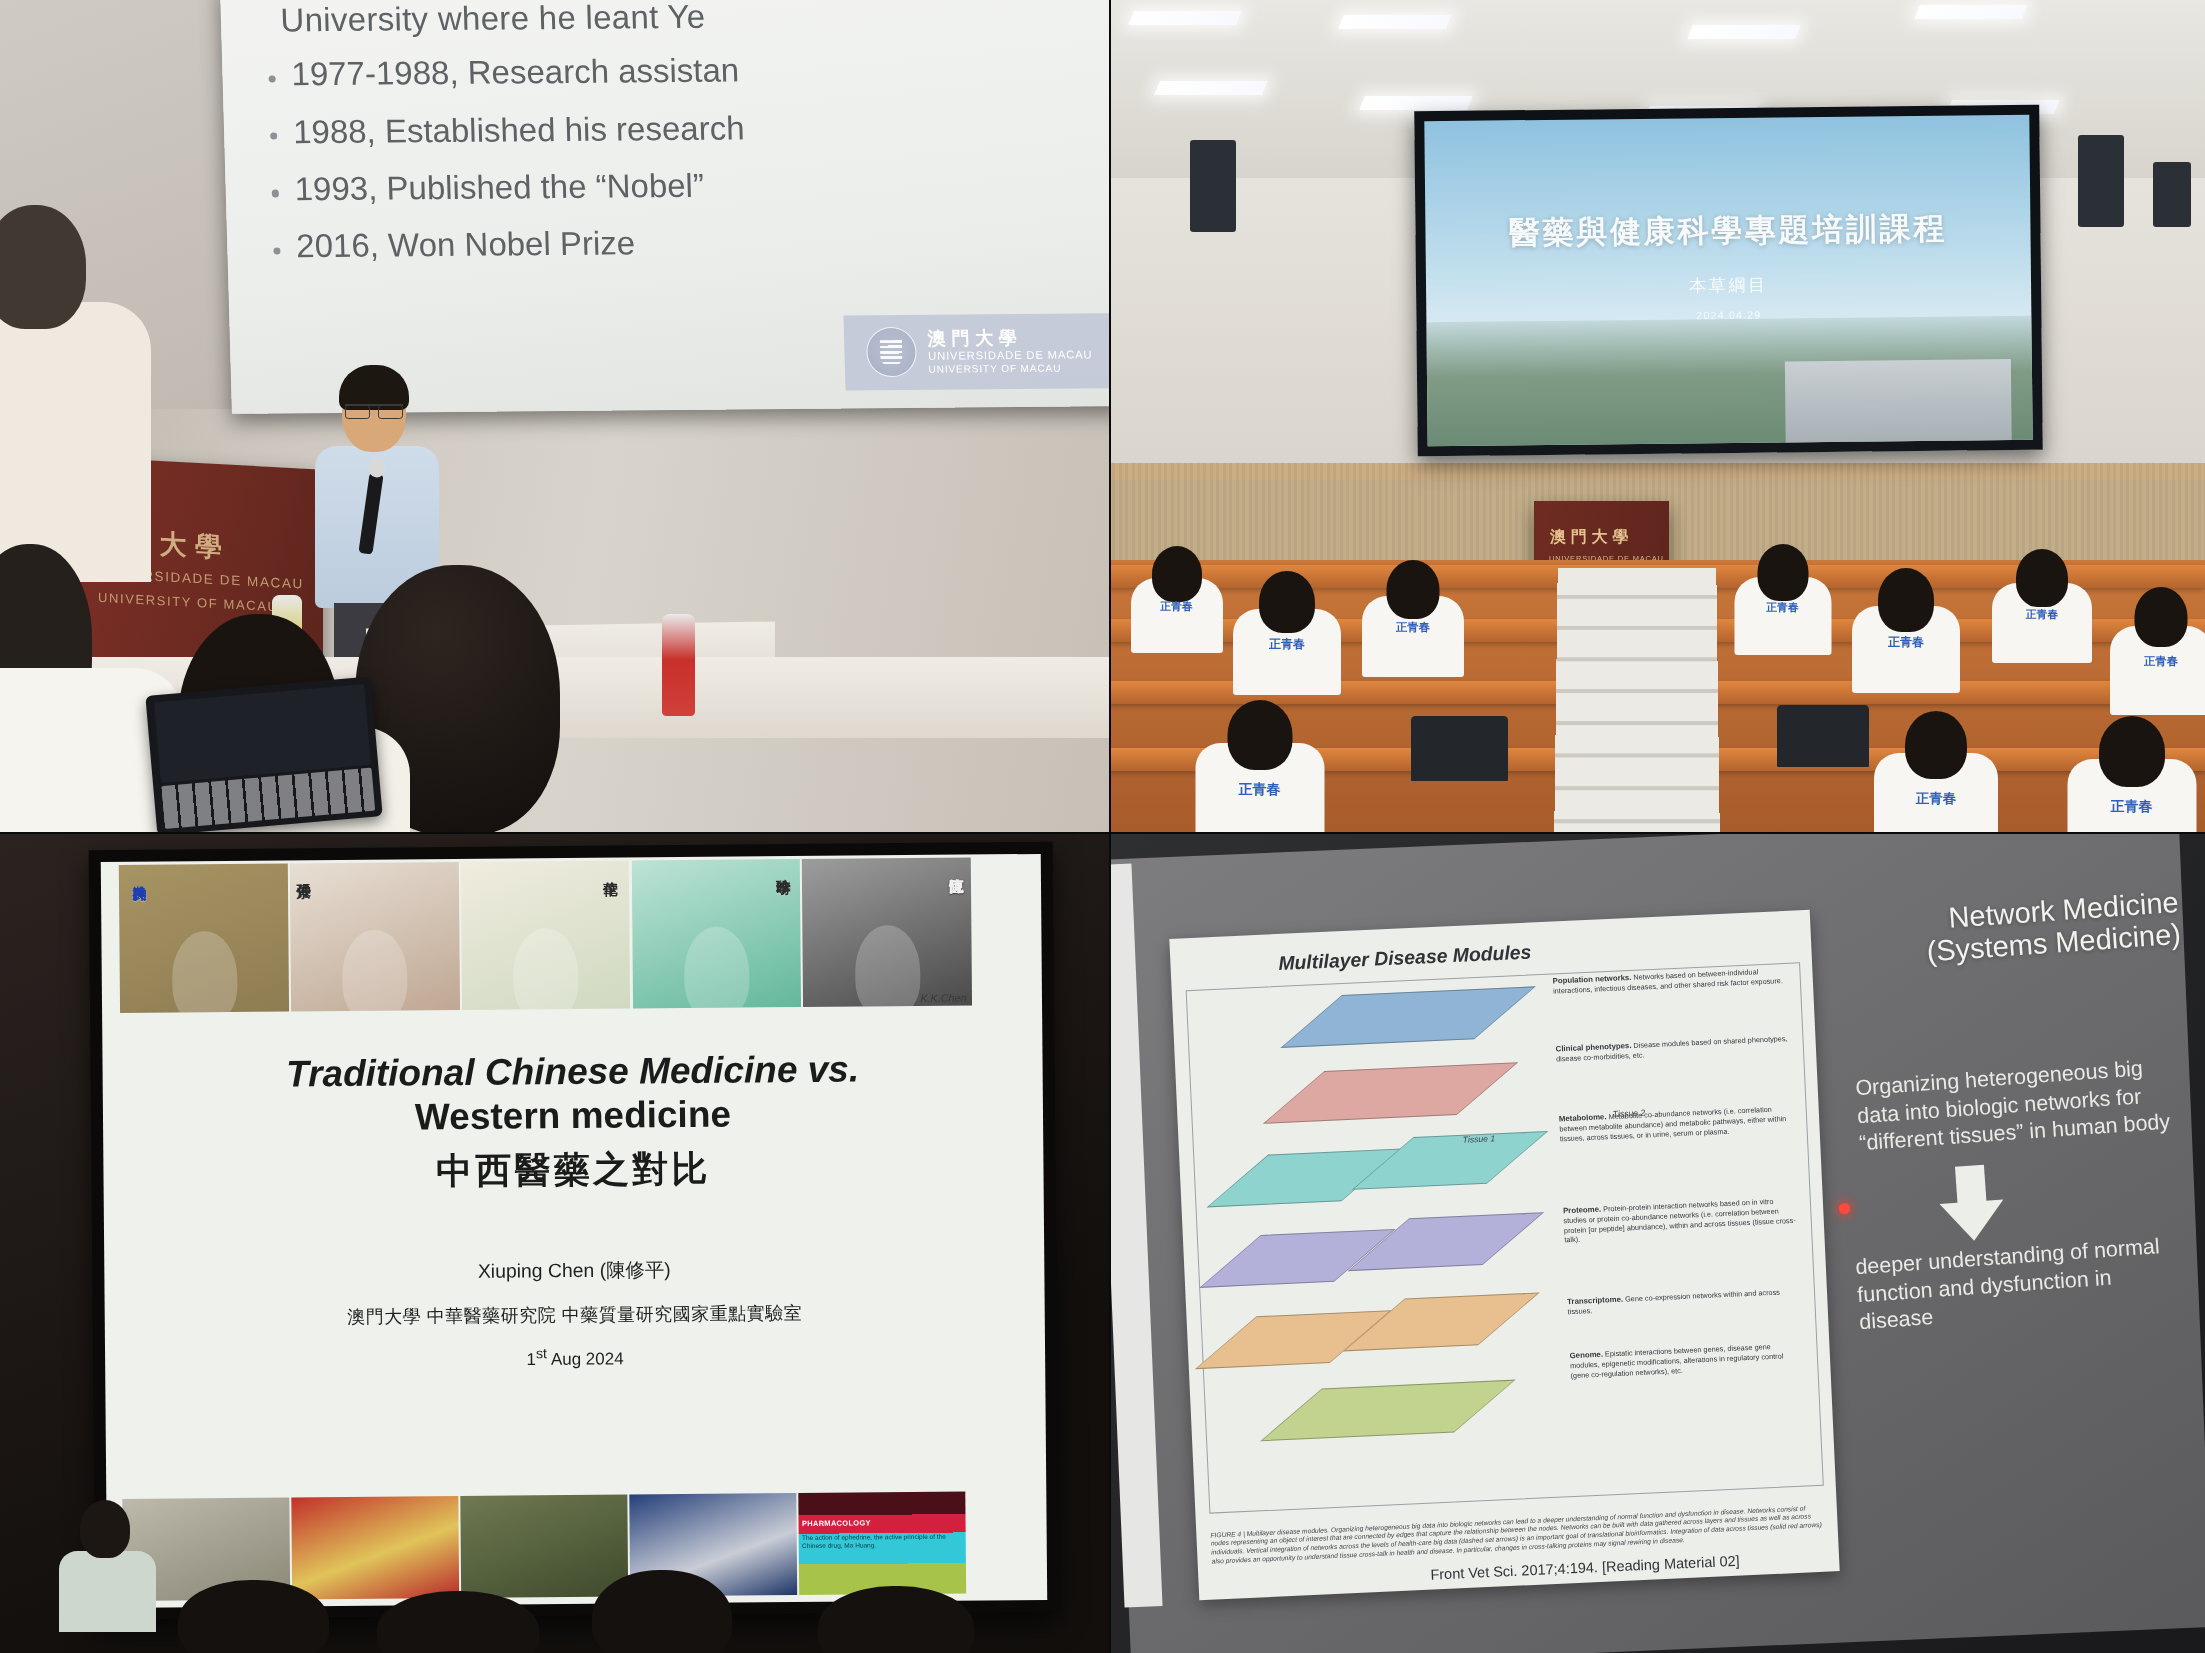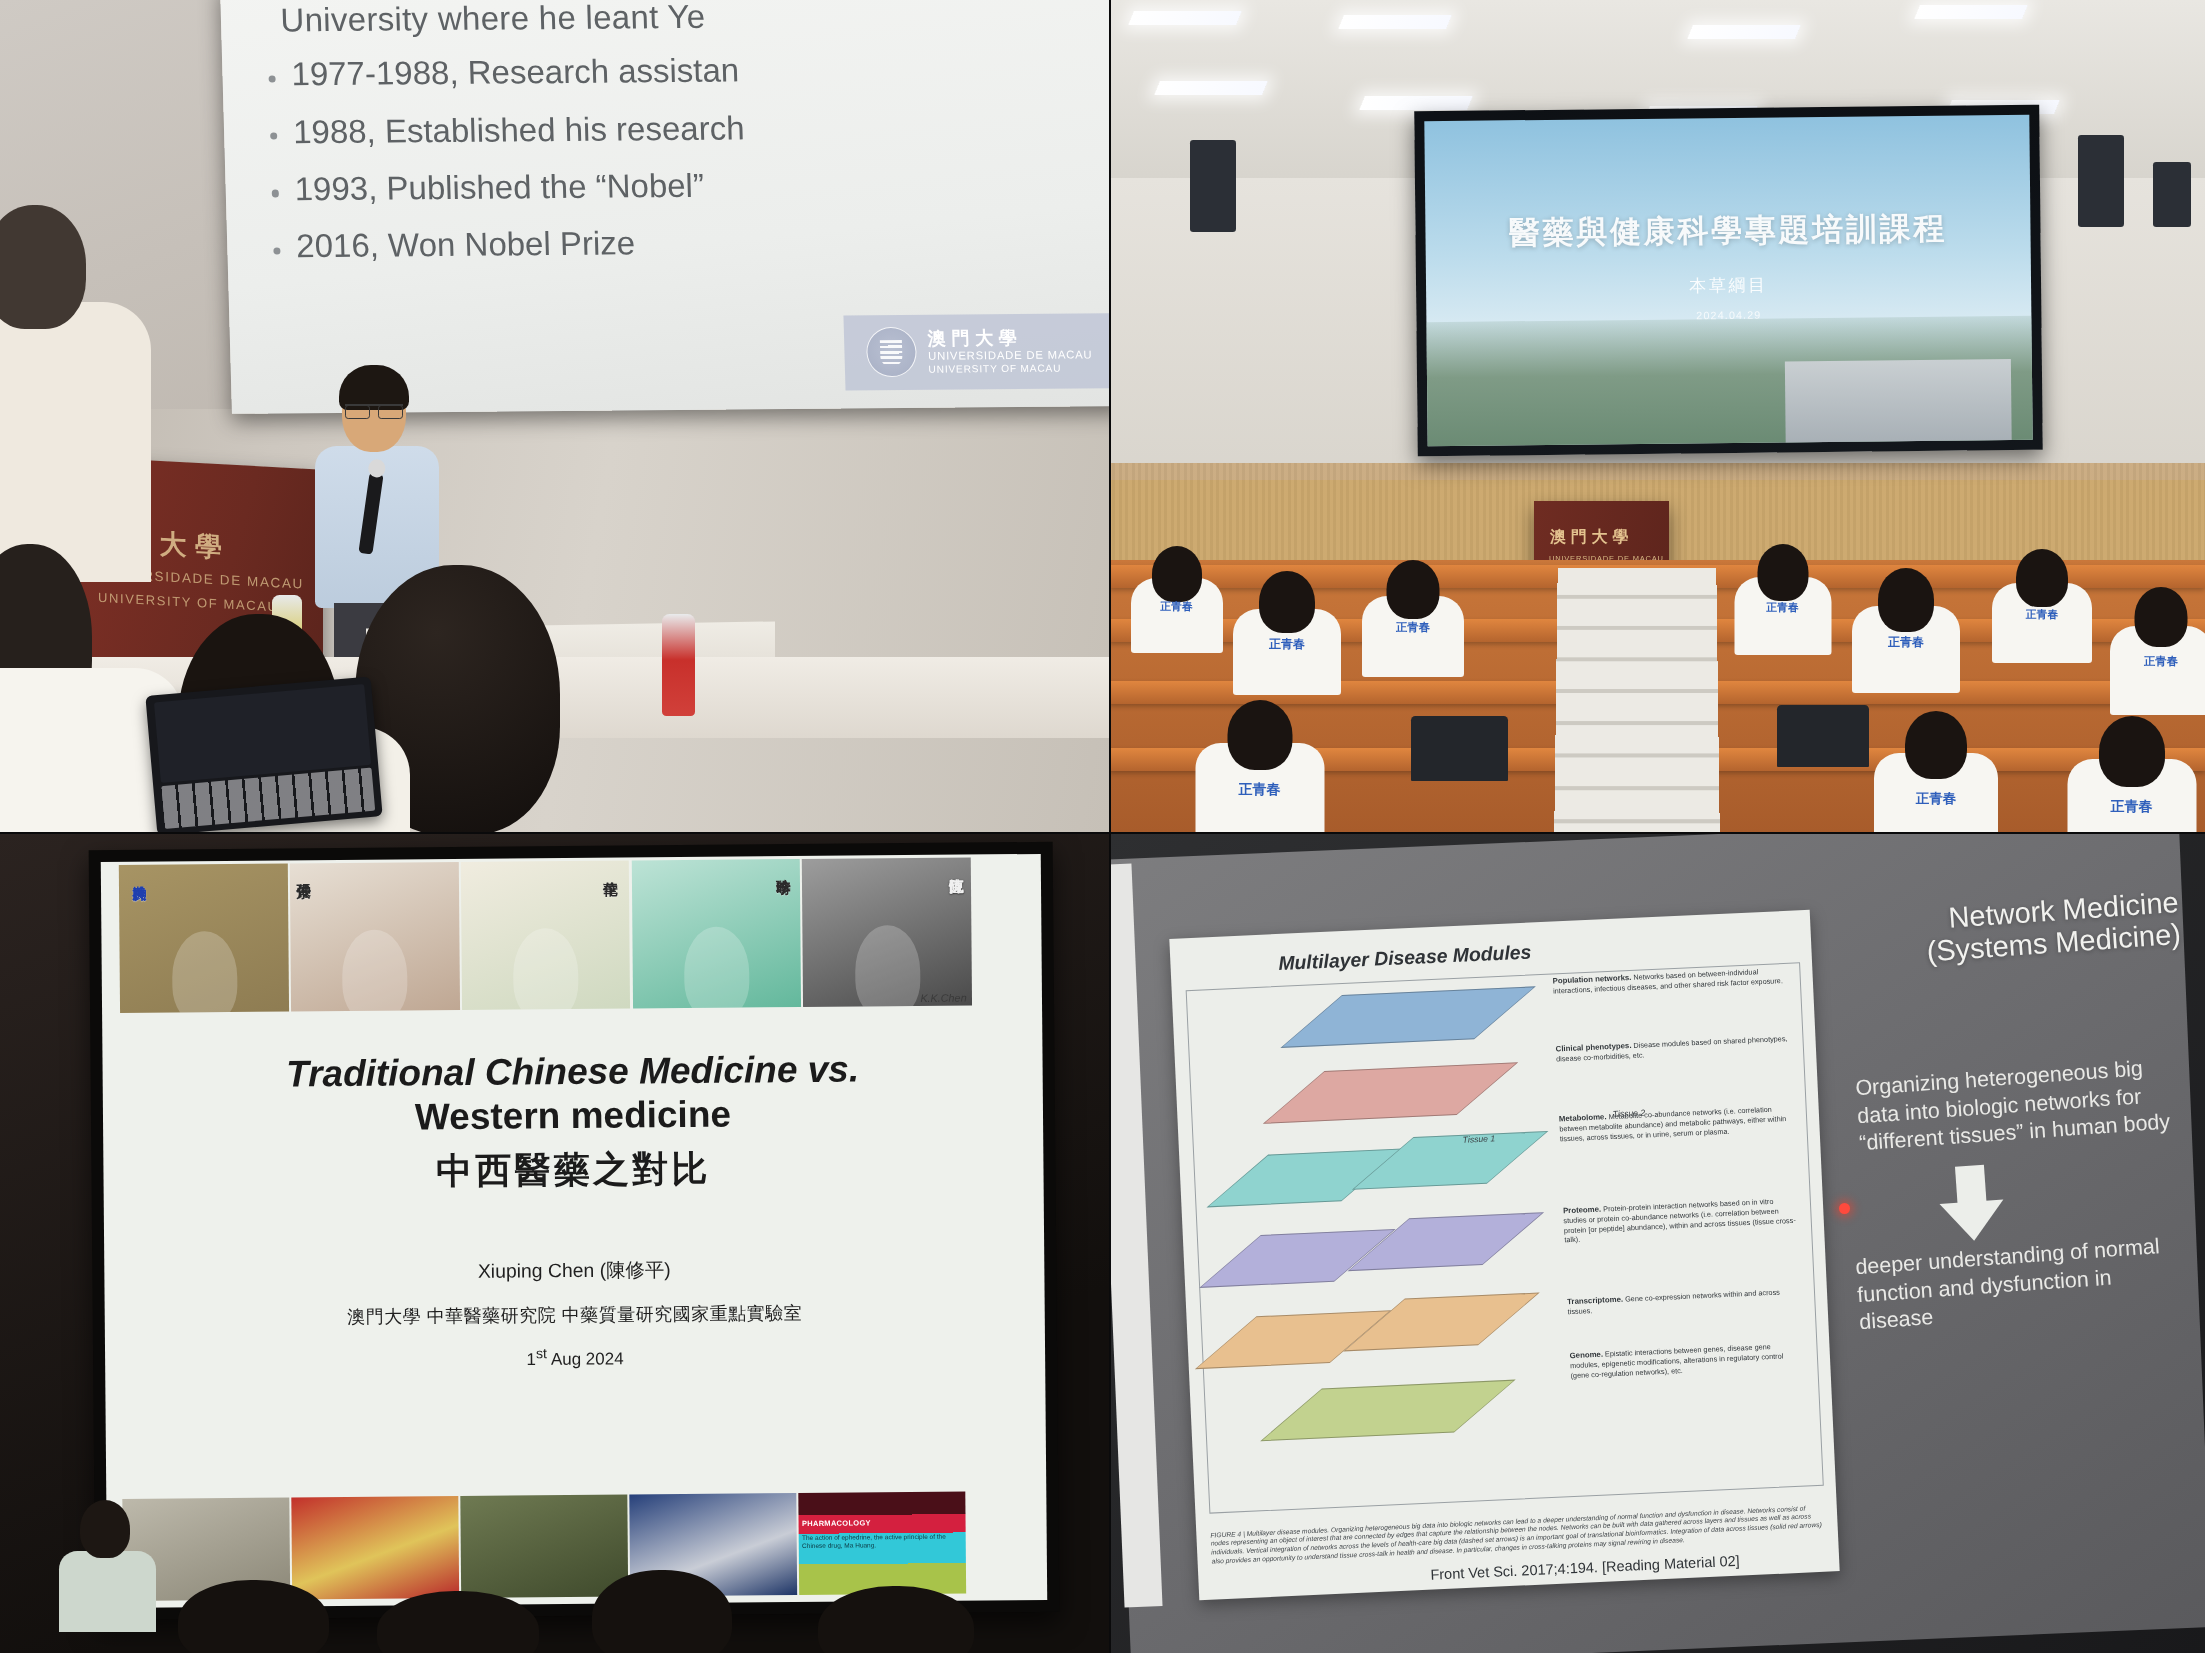--- a/index.html
+++ b/index.html
@@ -172,21 +172,21 @@
     position: absolute; left: 7.5px; top: 6.5px; right: 7.5px; height: 81px;
     background: #1f2128; border-radius: 2.7px;
   }
   .p1-laptop .kb {
     position: absolute; left: 7.5px; bottom: 6.5px; right: 7.5px; height: 43px;
     background: repeating-linear-gradient(90deg,#9a9a9e 0 14px,#17181c 14px 16.7px);
     border-radius: 2.2px; opacity: .8;
   }
 
   
-  .p2 { background: #eab308; }
+  .p2 { background: #7dd3fc; }
   .p2-ceiling {
     position: absolute; left: 0; top: 0; width: 100%; height: 183px;
     background: linear-gradient(180deg,#e9e7e2,#d7d4cd);
   }
   .lamp {
     position: absolute; height: 14px; width: 108px;
     background: linear-gradient(90deg,#fff,#f7f9ff);
     box-shadow: 0 0 14px 5.4px rgba(255,255,255,.75);
     transform: skewX(-22deg);
   }

